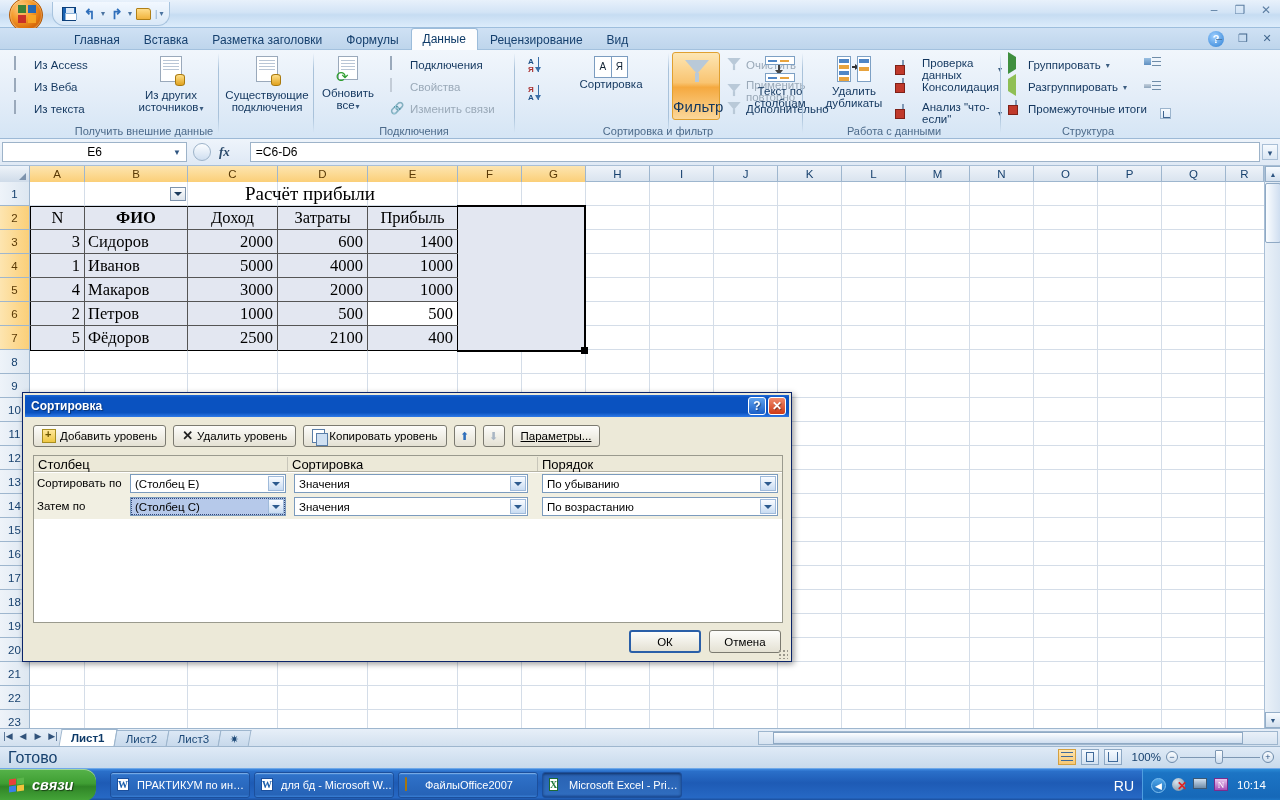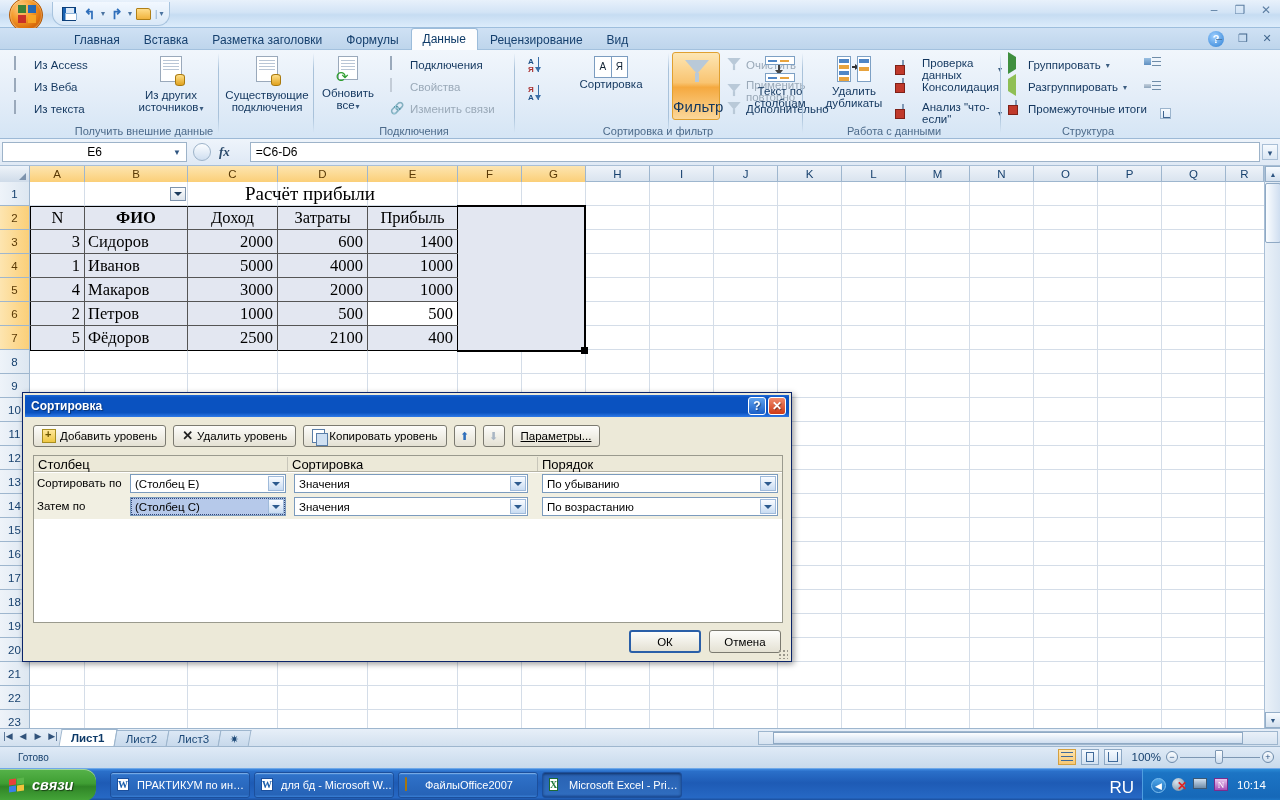--- a/index.html
+++ b/index.html
@@ -231,21 +231,21 @@
   .stab span{ display:inline-block; transform:skewX(10deg); }
   .stab.active{ background:#fff; color:#0d3a68; font-weight:bold; height:18px;}
   .hscrollbar{ position:absolute; right:2px; top:2px; width:520px; height:14px;
     background:linear-gradient(#e9f0f8,#d6e3f1); border:1px solid #9eb6ce;}
   .hsthumb{ position:absolute; left:14px; top:0; width:470px; height:12px;
     background:linear-gradient(#fbfdff,#cfdef0); border:1px solid #8fa9c4;}
 
   .statusbar{ position:absolute; left:0; top:746px; width:1280px; height:22px;
     background:linear-gradient(to bottom,#dfeaf6,#c8daec); border-top:1px solid #9eb6ce;
     display:flex; align-items:center;}
-  .status-text{ margin-left:18px; font-size:10px; color:#17416e;}
+  .status-text{ margin-left:8px; font-size:16px; color:#17416e;}
   .zoomgroup{ position:absolute; right:6px; top:2px; display:flex; align-items:center; gap:5px;}
   .viewbtn{ width:18px;height:16px; border:1px solid #8da8c4; background:linear-gradient(#f5faff,#d4e2f1); position:relative;}
   .viewbtn.on{ background:linear-gradient(#fde5b0,#f8c874); border-color:#d4a040;}
   .vb-grid{position:absolute;left:2px;top:2px;right:2px;bottom:2px;
     background:linear-gradient(#3f6a9a,#3f6a9a) 0 0/100% 1px no-repeat,
                linear-gradient(#3f6a9a,#3f6a9a) 0 4px/100% 1px no-repeat,
                linear-gradient(#3f6a9a,#3f6a9a) 0 8px/100% 1px no-repeat;}
   .zoompct{ font-size:11.5px; color:#17416e; width:34px; text-align:right;}
   .zslider{ position:relative; width:108px; height:16px; display:flex; align-items:center;}
   .ztrack{ position:absolute; left:14px; right:14px; top:8px; height:1px; background:#7d97b3;}
@@ -280,21 +280,21 @@
   .excel-ic{ width:14px;height:15px;background:#fff;border:1px solid #1d6b33;color:#1d7a3a;
     font-size:10px;font-weight:bold;text-align:center;line-height:14px;font-family:"Liberation Serif",serif;}
   .tasklabel{ white-space:nowrap; overflow:hidden; text-overflow:ellipsis; }
   .tray{ position:absolute; right:0; top:0; height:32px; width:138px;
     background:linear-gradient(to bottom,#2a8ad6 0%,#1c74c4 12%,#1668b8 88%,#1f79c9 100%);
     border-left:1px solid #4f9ee0; display:flex; align-items:center; gap:6px; padding-left:8px;}
   .tray-arrow{ width:15px;height:15px;border-radius:50%;background:linear-gradient(#4fa6e8,#1d6fbd);
     border:1px solid #7fc0f0; color:#fff; font-size:9px; text-align:center; line-height:14px;}
   .tray-ic{ width:15px;height:14px; position:relative;}
   .tray-time{ color:#fff; font-size:11.5px; margin-left:2px;}
-  .lang{ position:absolute; right:146px; top:9px; color:#fff; font-size:17px;}
+  .lang{ position:absolute; right:146px; top:9px; color:#fff; font-size:14px;}
 
   
   .dialog{
     position:absolute; left:22px; top:392px; width:770px; height:270px;
     background:#ece9d8; border:1px solid #0a246a;
     box-shadow:2px 2px 6px rgba(0,0,0,.4);
   }
   .dlg-title{
     height:22px; margin:2px;
     background:linear-gradient(to bottom,#1d68d8 0%,#0a52c0 12%,#0a52c0 80%,#2f7ae8 100%);

